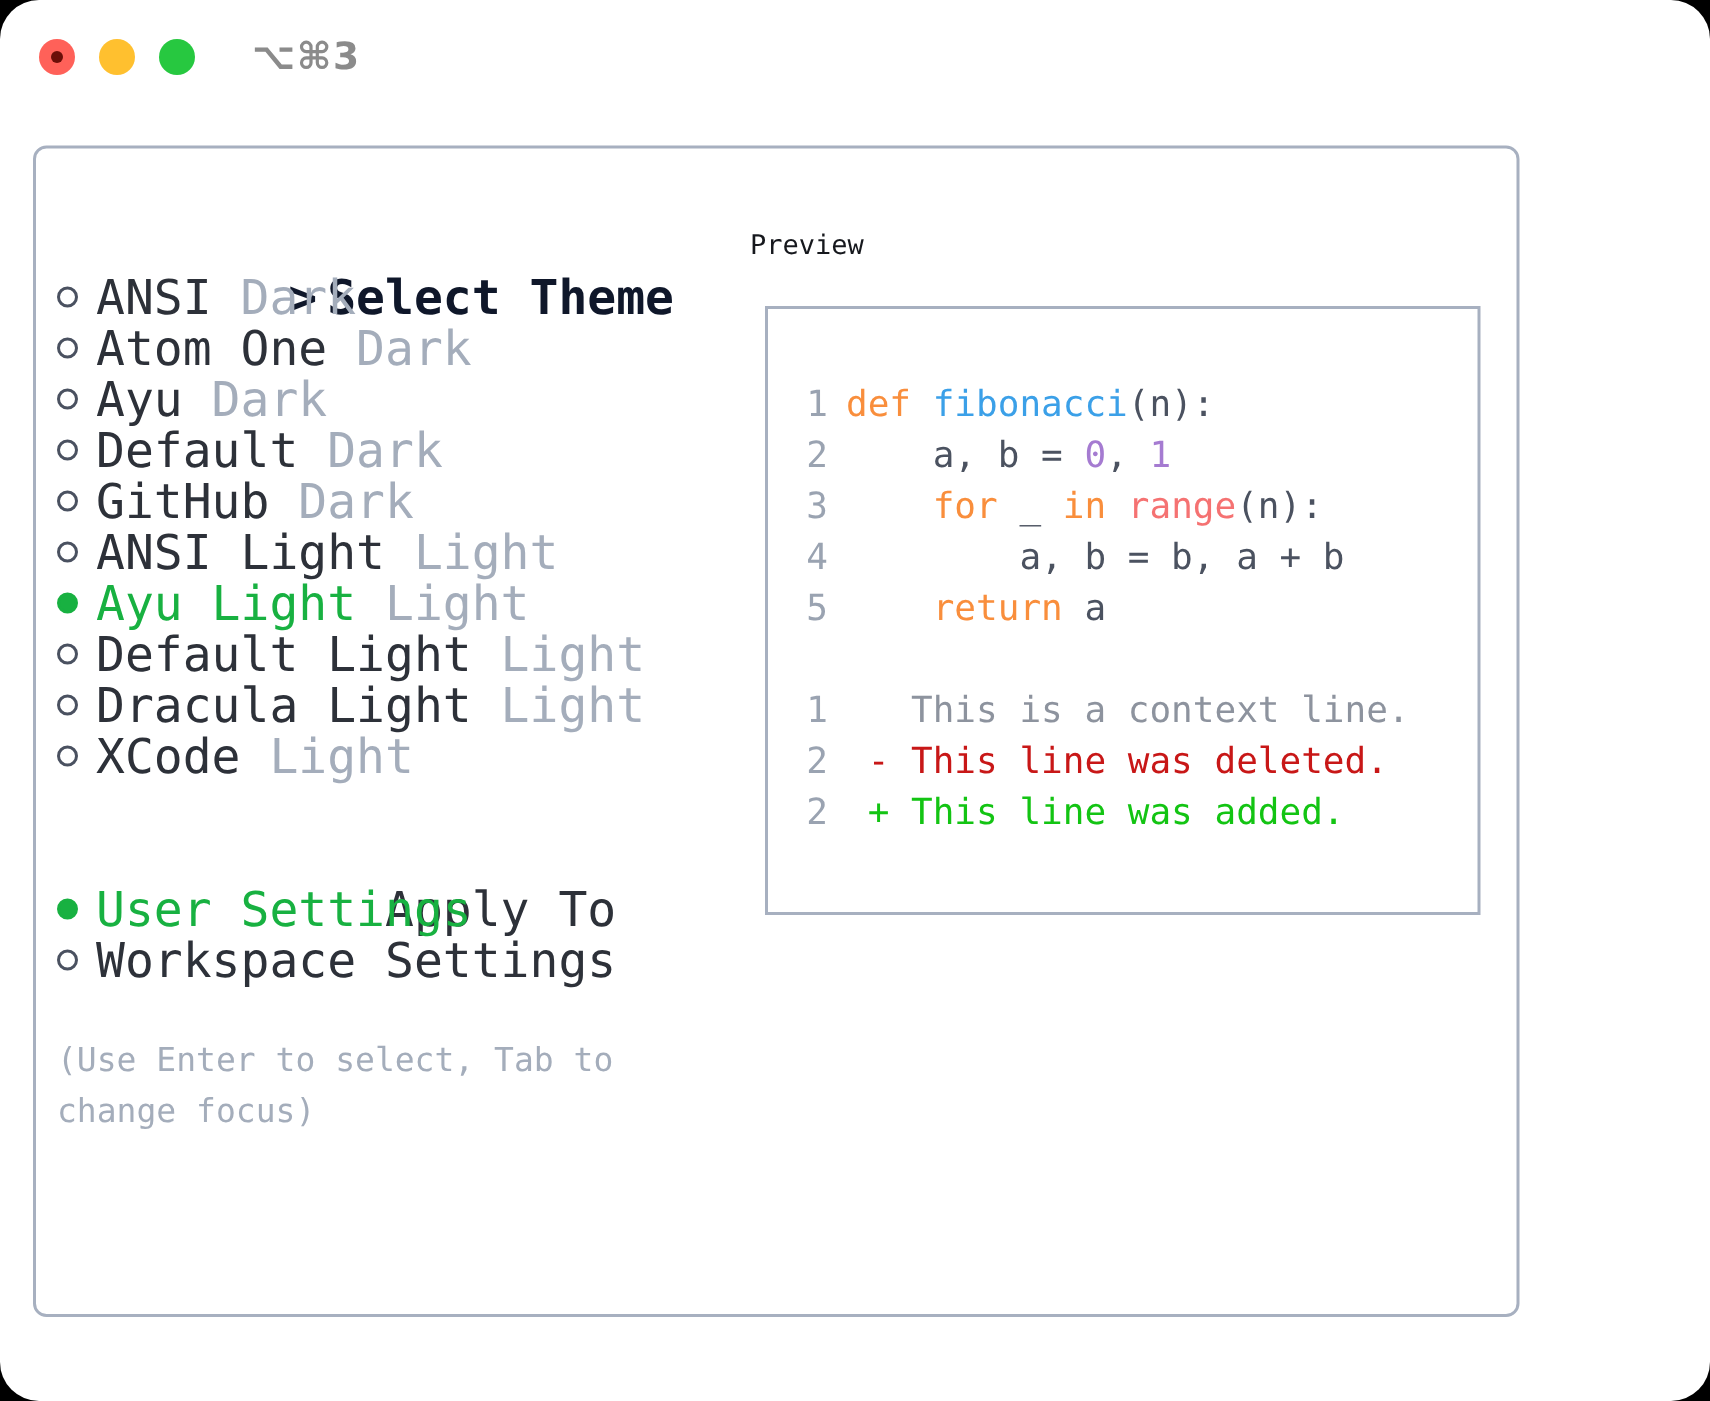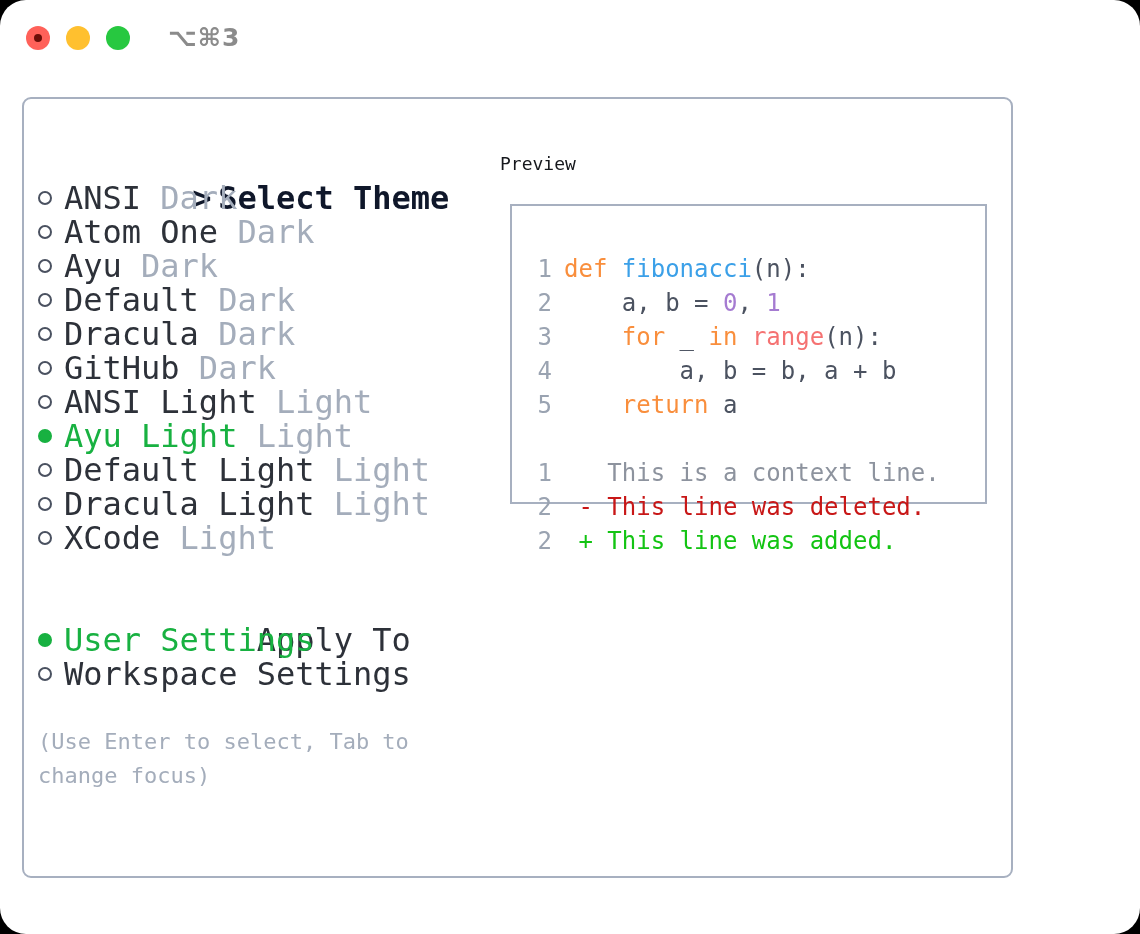--- a/index.html
+++ b/index.html
@@ -142,21 +142,21 @@
     line-height: 34px;
     color: #16181d;
     font-weight: 400;
     white-space: pre;
   }
   #preview-box {
     position: absolute;
     left: 10px;
     top: 57px;
     width: 477px;
-    height: 300px;
+    height: 406px;
     box-sizing: border-box;
     border: 2px solid #a7b0c0;
     background: #ffffff;
   }
   #code-area {
     position: absolute;
     left: 16px;
     top: 46px;
     width: 445px;
   }
@@ -202,21 +202,20 @@
 
       <div class="row heading">
         <span class="marker">&gt; </span><span>Select Theme</span>
       </div>
 
       <div id="theme-items">
           <div class="row"><span class="marker"><span class="bullet-hollow"></span></span><span>ANSI</span><span> </span><span class="variant">Dark</span></div>
           <div class="row"><span class="marker"><span class="bullet-hollow"></span></span><span>Atom One</span><span> </span><span class="variant">Dark</span></div>
           <div class="row"><span class="marker"><span class="bullet-hollow"></span></span><span>Ayu</span><span> </span><span class="variant">Dark</span></div>
           <div class="row"><span class="marker"><span class="bullet-hollow"></span></span><span>Default</span><span> </span><span class="variant">Dark</span></div>
-          <div class="row"><span class="marker"><span class="bullet-hollow"></span></span><span>Dracula</span><span> </span><span class="variant">Dark</span></div>
           <div class="row"><span class="marker"><span class="bullet-hollow"></span></span><span>GitHub</span><span> </span><span class="variant">Dark</span></div>
           <div class="row"><span class="marker"><span class="bullet-hollow"></span></span><span>ANSI Light</span><span> </span><span class="variant">Light</span></div>
           <div class="row selected"><span class="marker"><span class="bullet-filled"></span></span><span>Ayu Light</span><span> </span><span class="variant">Light</span></div>
           <div class="row"><span class="marker"><span class="bullet-hollow"></span></span><span>Default Light</span><span> </span><span class="variant">Light</span></div>
           <div class="row"><span class="marker"><span class="bullet-hollow"></span></span><span>Dracula Light</span><span> </span><span class="variant">Light</span></div>
           <div class="row"><span class="marker"><span class="bullet-hollow"></span></span><span>XCode</span><span> </span><span class="variant">Light</span></div>
         </div>
 
       <div id="apply-section">
         <div class="row">

